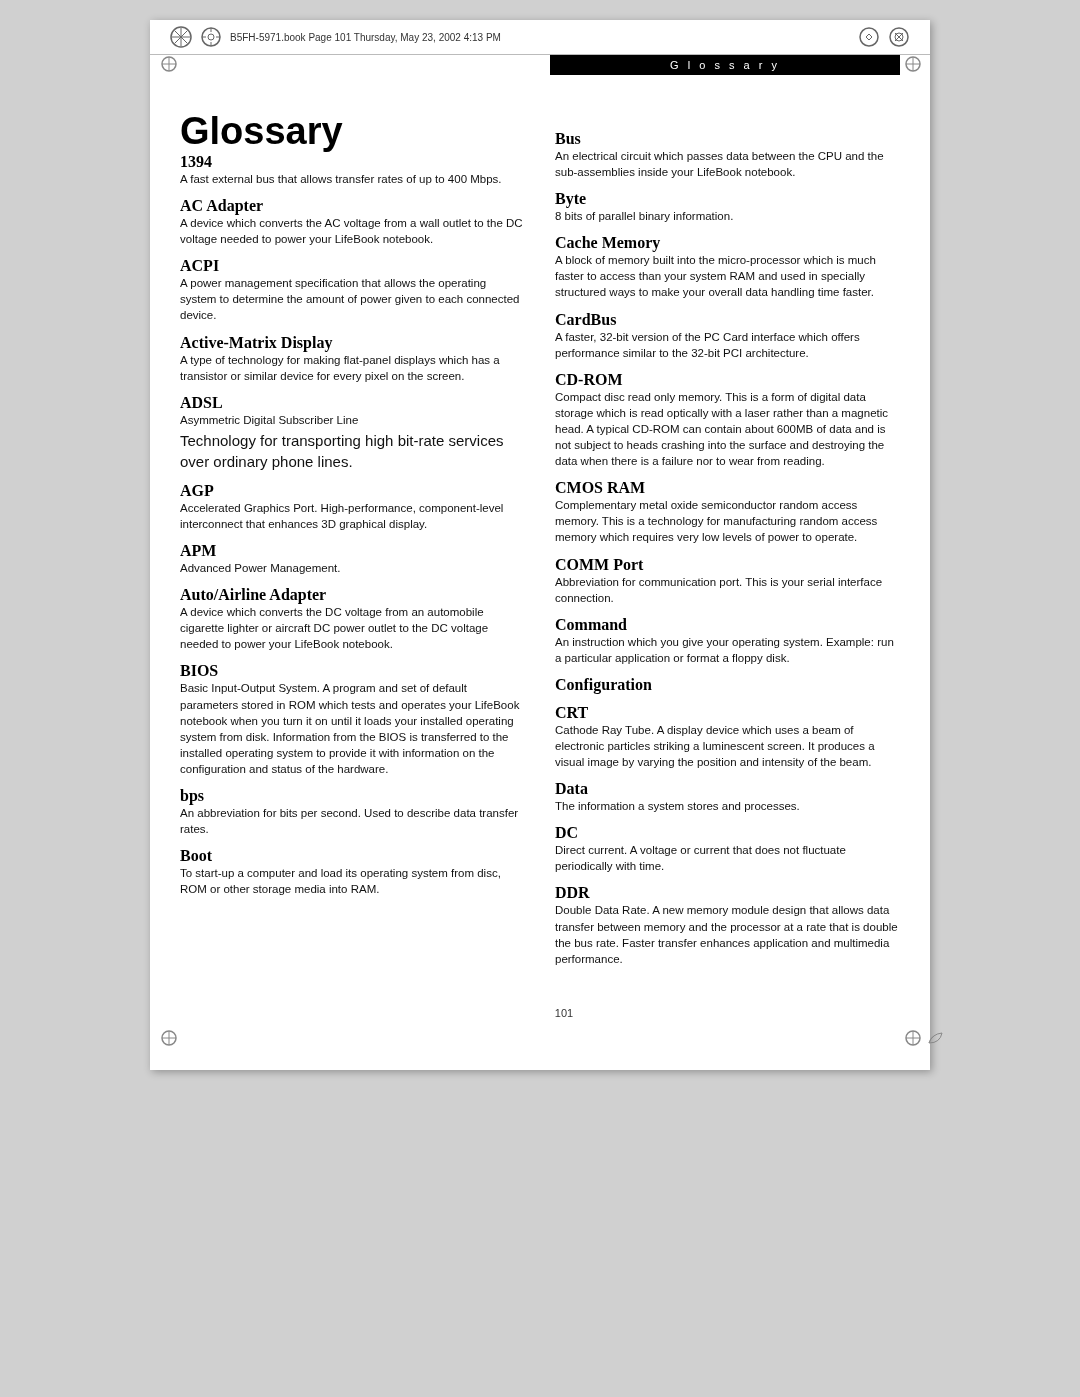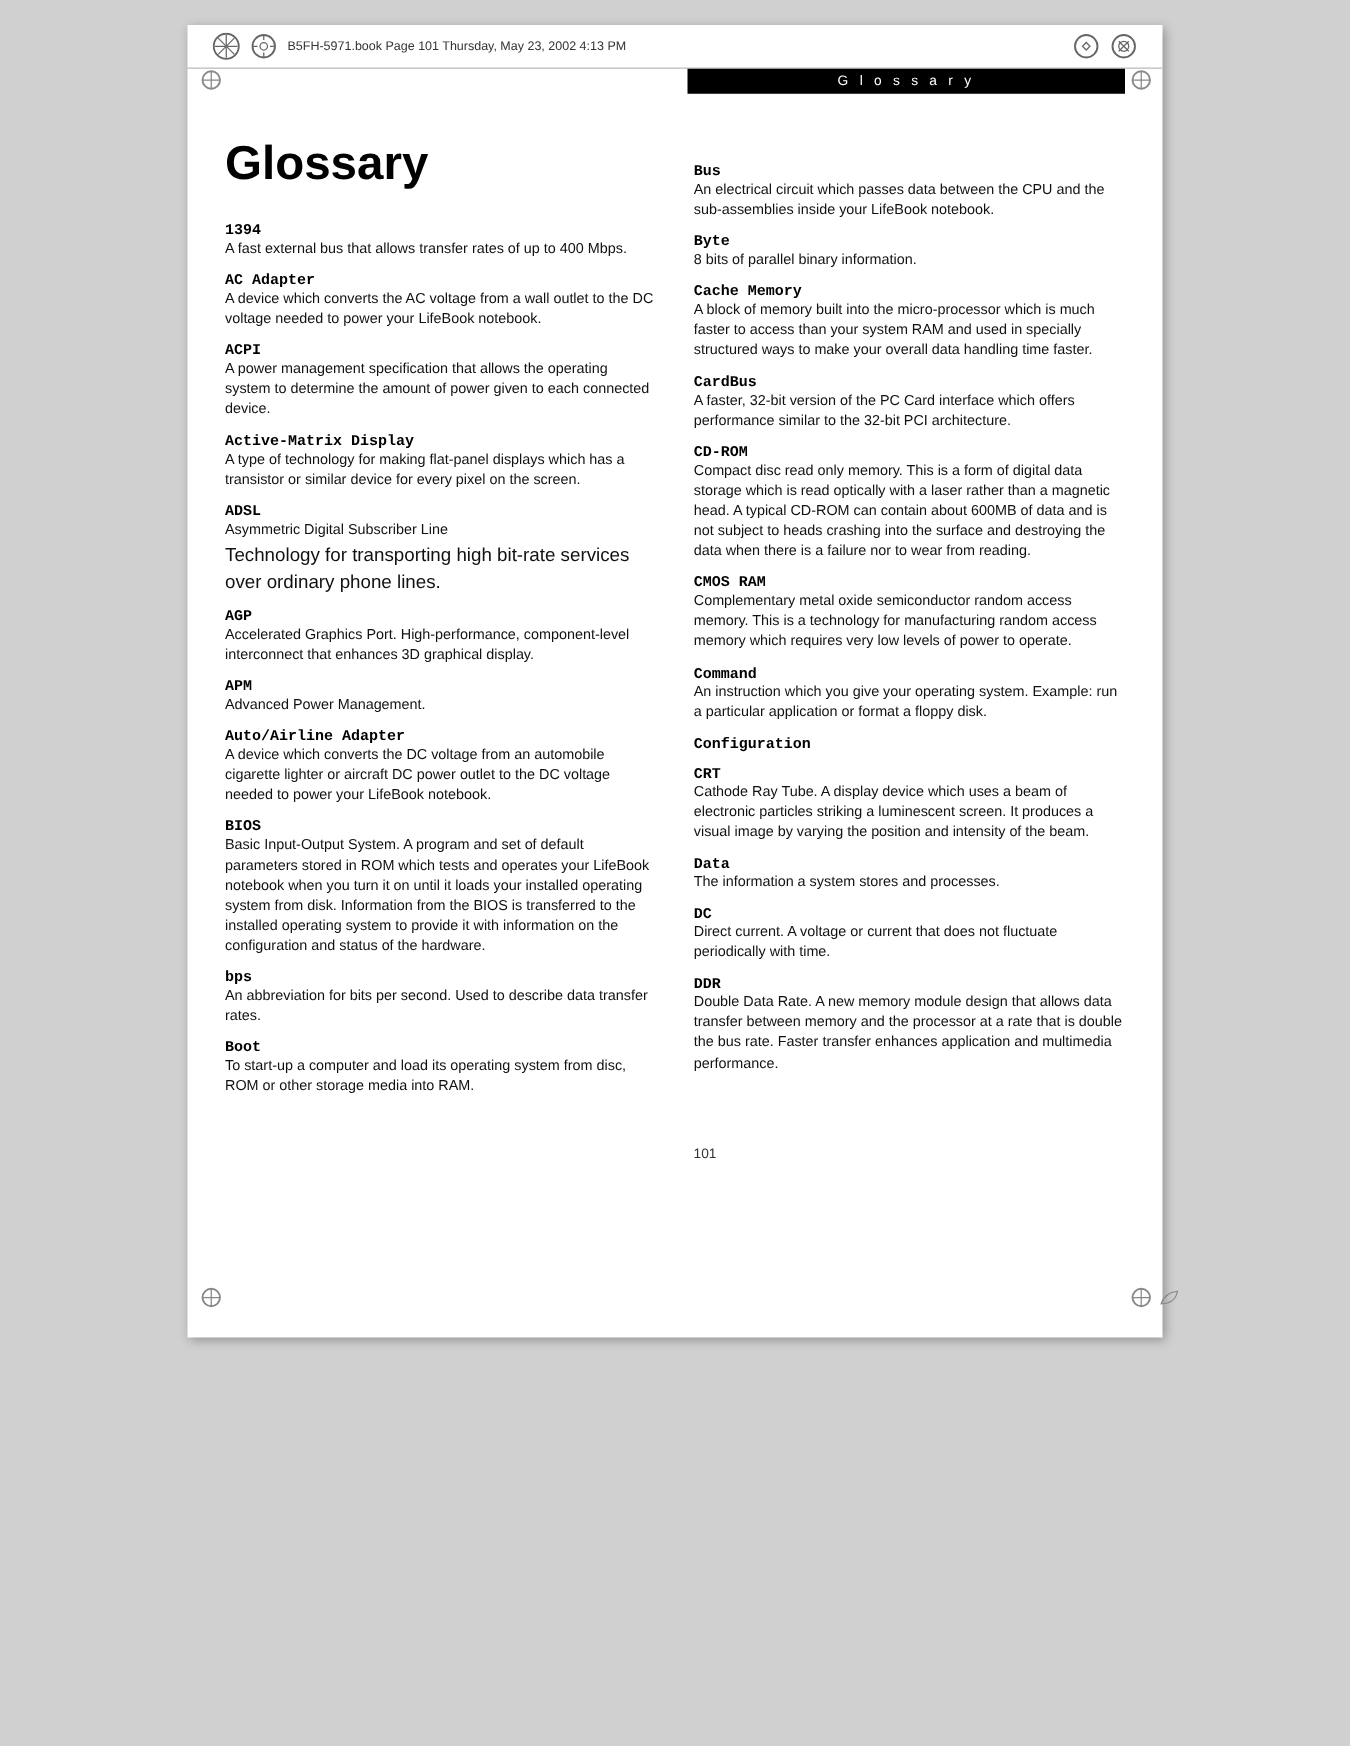--- a/index.html
+++ b/index.html
@@ -56,32 +56,32 @@
 
     .right-column {
       flex: 1;
       padding-top: 55px;
     }
 
     .page-title {
       font-size: 38px;
       font-weight: bold;
       font-family: Arial, sans-serif;
-      margin-bottom: 24px;
+      margin-bottom: 0;
       padding-top: 20px;
     }
 
     .term-block {
       margin-bottom: 10px;
     }
 
     .term-title {
       font-weight: bold;
-      font-size: 12px;
-      font-family: Liberation Mono, monospace;
+      font-size: 16px;
+      font-family: Liberation Serif, serif;
     }
 
     .term-body {
       font-size: 11.5px;
       line-height: 1.4;
       font-family: Arial, sans-serif;
       color: #111;
     }
 
     .term-body-indent {
@@ -252,20 +252,24 @@
       <div class="term-block">
         <div class="term-title">CD-ROM</div>
         <div class="term-body">Compact disc read only memory. This is a form of digital data storage which is read optically with a laser rather than a magnetic head. A typical CD-ROM can contain about 600MB of data and is not subject to heads crashing into the surface and destroying the data when there is a failure nor to wear from reading.</div>
       </div>
 
       <div class="term-block">
         <div class="term-title">CMOS RAM</div>
         <div class="term-body">Complementary metal oxide semiconductor random access memory. This is a technology for manufacturing random access memory which requires very low levels of power to operate.</div>
       </div>
 
+      <div class="term-block">
+        <div class="term-title">COMM Port</div>
+        <div class="term-body">Abbreviation for communication port. This is your serial interface connection.</div>
+      </div>
 
       <div class="term-block">
         <div class="term-title">Command</div>
         <div class="term-body">An instruction which you give your operating system. Example: run a particular application or format a floppy disk.</div>
       </div>
 
       <div class="term-block">
         <div class="term-title">Configuration</div>
       </div>
 

